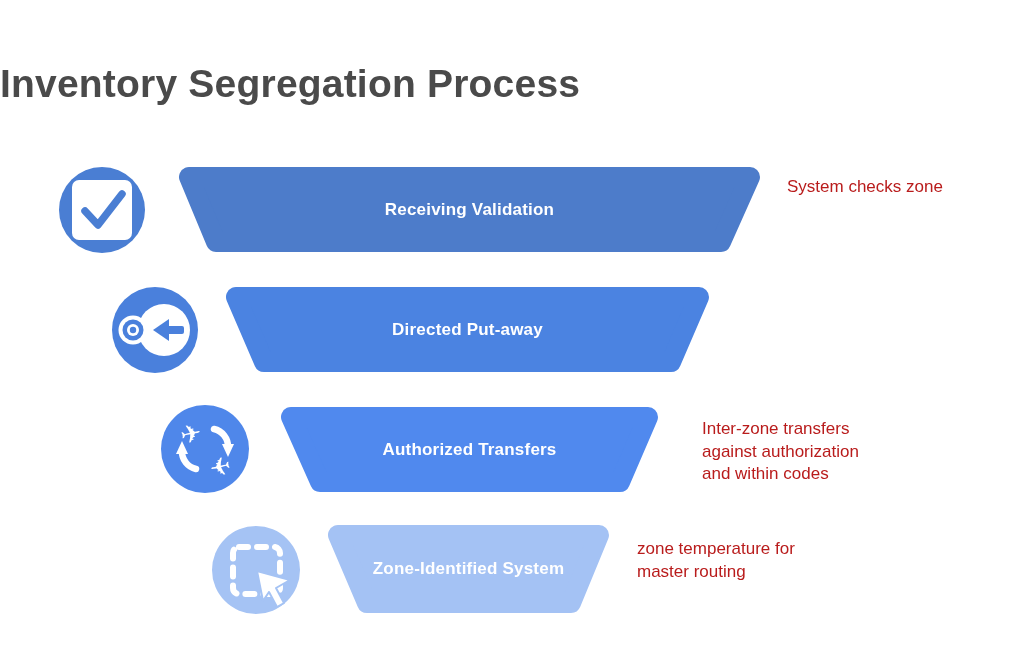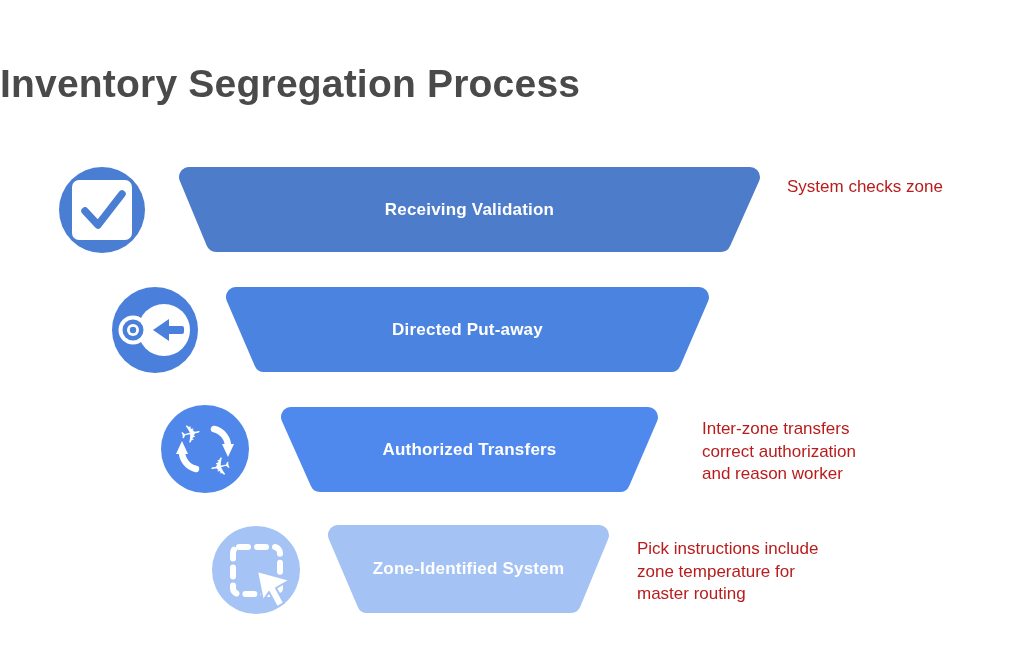--- a/index.html
+++ b/index.html
@@ -72,22 +72,21 @@
   <div class="abs bar-label" style="left:176px;top:167px;width:587px;line-height:85px;">Receiving Validation</div>
   <div class="abs bar-label" style="left:223px;top:287px;width:489px;line-height:85px;">Directed Put-away</div>
   <div class="abs bar-label" style="left:278px;top:407px;width:383px;line-height:85px;">Authorized Transfers</div>
   <div class="abs bar-label" style="left:325px;top:525px;width:287px;line-height:88px;">Zone-Identified System</div>
 
   <div class="abs desc" style="left:787px;top:176px;">
     <div>System checks zone</div>
   </div>
   <div class="abs desc" style="left:686px;top:418px;margin-left:16px;">
     <div>Inter-zone transfers</div>
-    <div>correct authorization</div>
-    <div>and reason worker</div>
+    <div>against authorization</div>
+    <div>and within codes</div>
   </div>
   <div class="abs desc" style="left:637px;top:538px;">
-    <div>Pick instructions include</div>
     <div>zone temperature for</div>
     <div>master routing</div>
   </div>
 
 </div>
 
 </body></html>

